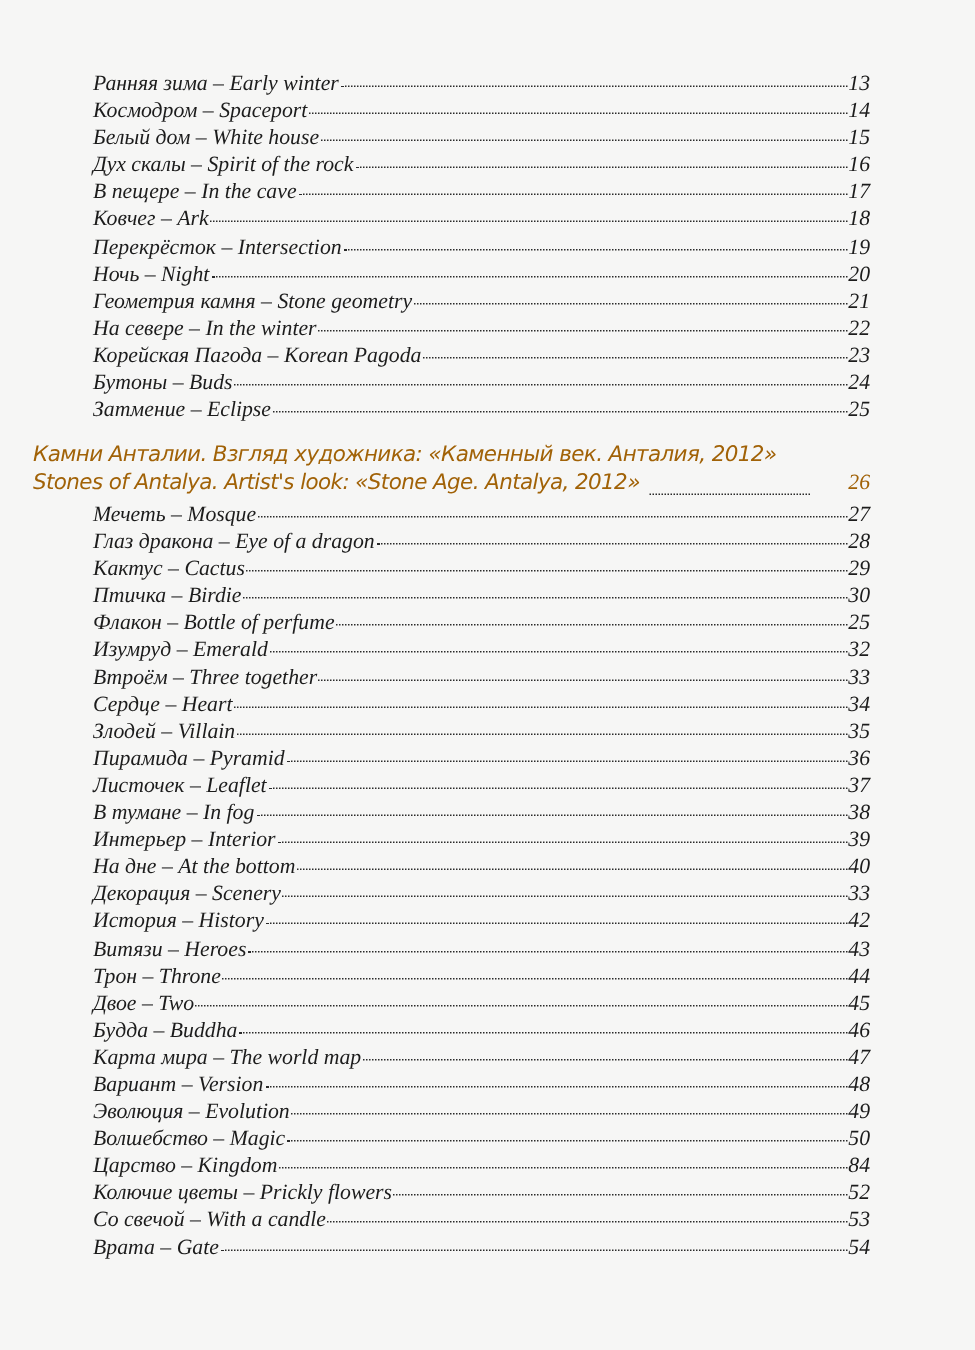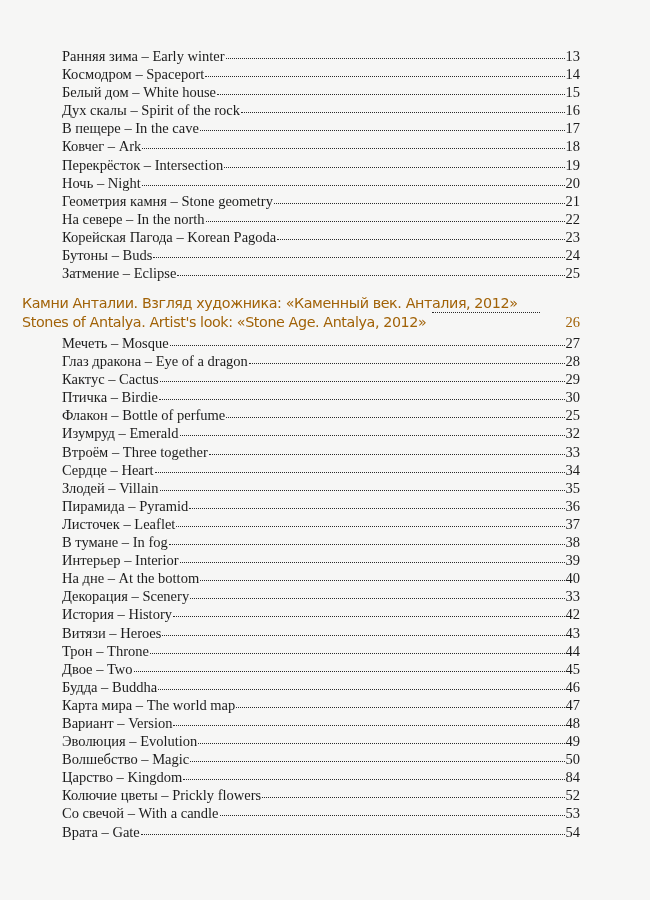--- a/index.html
+++ b/index.html
@@ -3,21 +3,21 @@
 <meta charset="utf-8">
 <style>
   html, body { margin: 0; padding: 0; }
   body {
     width: 650px; height: 900px; overflow: hidden;
     background: #f6f6f5;
     font-family: "Liberation Serif", serif;
     color: #1c1c1c;
     position: relative;
   }
-  .page { position: absolute; left: 0; top: 0; width: 650px; height: 900px; }
+  .page { position: absolute; left: 0; top: 0; width: 650px; height: 900px; font-style: italic; }
   .toc-list { position: absolute; left: 62px; width: 518px; }
   .toc-list.first { top: 47px; }
   .toc-list.second { top: 334px; }
   .row {
     display: flex; align-items: baseline;
     height: 18.1px; line-height: 18.1px;
     font-size: 14.5px; white-space: nowrap;
   }
   .row .title { flex: 0 0 auto; }
   .row .leader {
@@ -25,21 +25,21 @@
     border-bottom: 1.3px dotted #2a2a2a; height: 1px;
     position: relative; top: -2px;
   }
   .row .page-num { flex: 0 0 auto; text-align: left; }
   .section {
     position: absolute; left: 22px; top: 294px; width: 558px;
     font-family: "DejaVu Sans", sans-serif; font-size: 14.3px;
     letter-spacing: -0.4px; color: #a16207;
   }
   .section .line { height: 19px; line-height: 19px; white-space: nowrap; }
-  .section .row2 { display: flex; align-items: flex-start; height: 19px; line-height: 19px; }
+  .section .row2 { display: flex; align-items: flex-end; height: 19px; line-height: 19px; }
   .section .row2 .leader {
     flex: 1 1 auto; border-bottom: 1.3px dotted #2a2a2a; height: 1px;
     margin: 0 1px 0 6px; position: relative; top: -2px;
   }
   .section .row2 .page-num {
     font-family: "Liberation Serif", serif; font-size: 14.5px; letter-spacing: 0; margin-left: 25px;
   }
 </style>
 </head>
 <body>
@@ -85,21 +85,21 @@
         <span class="title">Ночь – Night</span>
         <span class="leader"></span>
         <span class="page-num">20</span>
       </div>
       <div class="row">
         <span class="title">Геометрия камня – Stone geometry</span>
         <span class="leader"></span>
         <span class="page-num">21</span>
       </div>
       <div class="row">
-        <span class="title">На севере – In the north</span>
+        <span class="title">На севере – In the winter</span>
         <span class="leader"></span>
         <span class="page-num">22</span>
       </div>
       <div class="row">
         <span class="title">Корейская Пагода – Korean Pagoda</span>
         <span class="leader"></span>
         <span class="page-num">23</span>
       </div>
       <div class="row">
         <span class="title">Бутоны – Buds</span>

